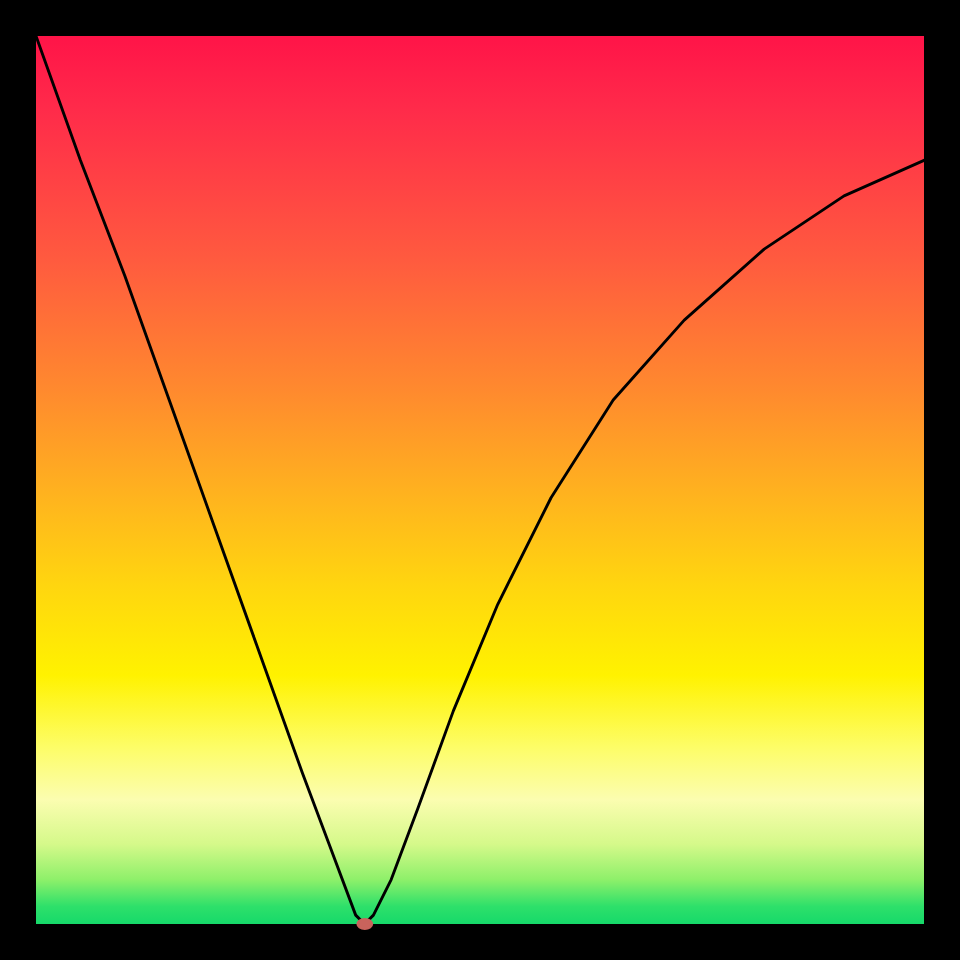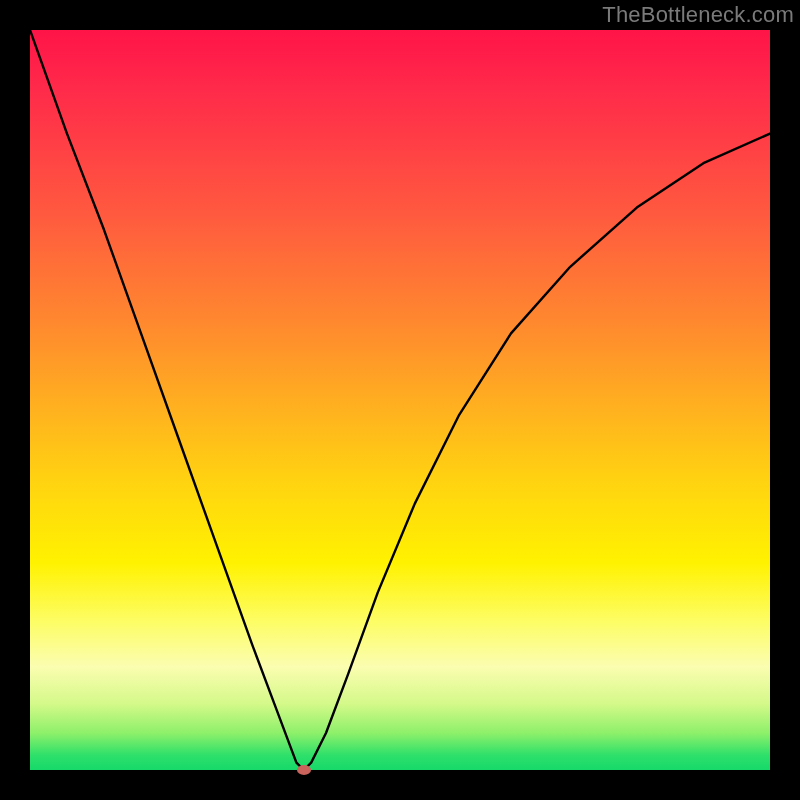--- a/index.html
+++ b/index.html
@@ -68,21 +68,20 @@
     font-weight: 400;
     letter-spacing: 0.2px;
     user-select: none;
   }
 </style>
 </head>
 <body>
 
 <div class="frame">
 
-  <div class="watermark">TheBottleneck.com</div>
 
   <div class="plot">
 
     <svg class="curve" viewBox="0 0 740 740" preserveAspectRatio="none">
 
       <path fill="none" stroke="#000" stroke-width="2.4" stroke-linejoin="round" stroke-linecap="round" d="M0.0 0.0 L37.0 103.6 L74.0 199.8 L111.0 303.4 L148.0 407.0 L185.0 510.6 L222.0 614.2 L244.2 673.4 L266.4 732.6 L273.8 740.0 L281.2 732.6 L296.0 703.0 L318.2 643.8 L347.8 562.4 L384.8 473.6 L429.2 384.8 L481.0 303.4 L540.2 236.8 L606.8 177.6 L673.4 133.2 L740.0 103.6"></path>
     </svg>
 
     <div class="dot" style="left:273.8px;top:740.0px;background:#c9635c;"></div>
 

